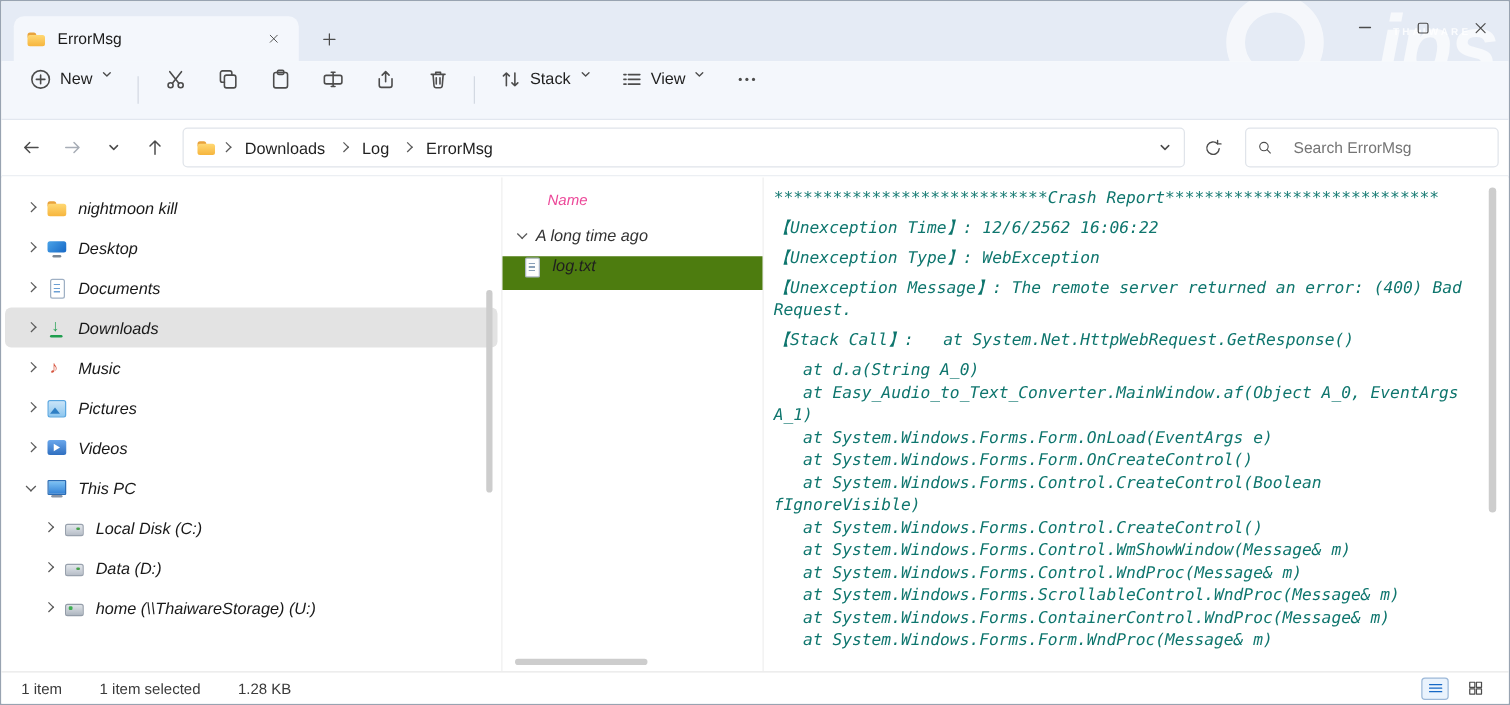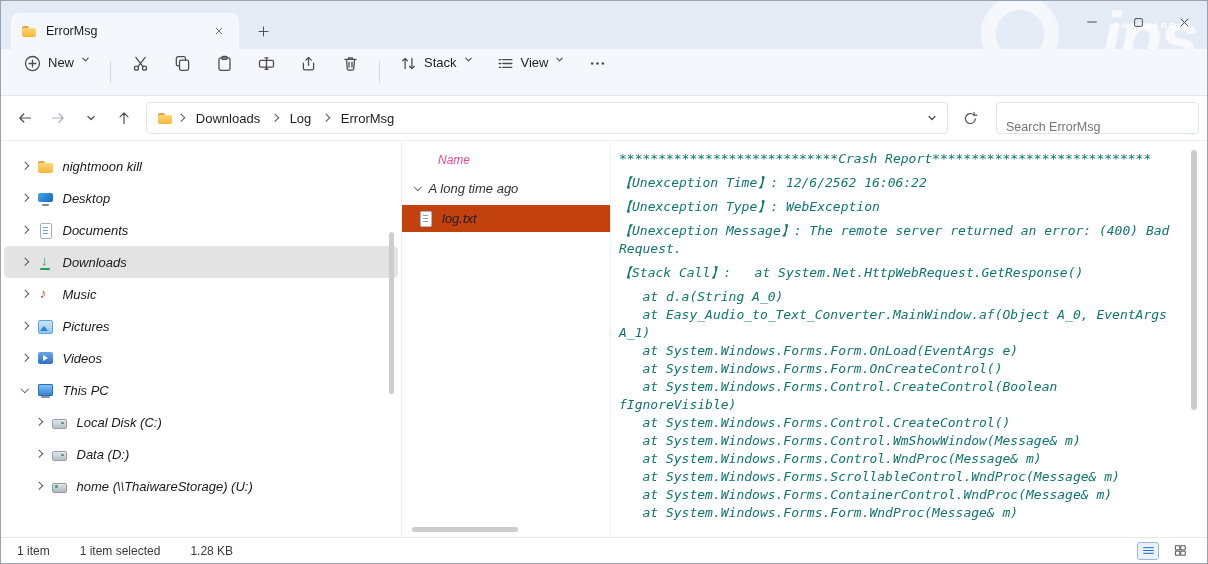--- a/index.html
+++ b/index.html
@@ -42,21 +42,21 @@
   .addrrow { height:45px; background:#fff; display:flex; align-items:center; padding:0 8px;
              border-bottom:1px solid #eceff3; position:relative; z-index:3; }
   .navbtn { width:33px; height:33px; display:flex; align-items:center; justify-content:center; border-radius:5px; }
   .addrbox { width:806px; height:32px; border:1px solid #e0e4ea; background:#fff; border-radius:4px;
              display:flex; align-items:center; padding:0 10px; gap:4px; margin-left:6px; }
   .crumb { padding:3px 7px; border-radius:3px; color:#1f1f1f; white-space:nowrap; }
   .crumb-sep { display:flex; align-items:center; color:#5a5a5a; padding:0 1px; }
   .addr-spacer { flex:1; }
   .refreshbtn { width:32px; height:32px; display:flex; align-items:center; justify-content:center; margin-left:6px; border-radius:5px; }
   .searchbox { width:204px; height:32px; border:1px solid #e0e4ea; border-radius:4px; display:flex;
-               align-items:center; padding:0 9px; gap:17px; margin-left:10px; background:#fff;flex-direction:column; }
+               align-items:center; padding:0 9px; gap:17px; margin-left:10px; background:#fff; }
   .searchbox input { border:none; outline:none; width:100%; background:transparent;
                      font-family:"Liberation Sans",sans-serif; font-size:12.5px; color:#333; }
   .searchbox input::placeholder { color:#757575; }
 
   
   .content { position:absolute; top:141px; left:0; right:0; bottom:26px; display:flex; background:#fff;font-style:italic; }
 
   .sidebar { width:400px; position:relative; padding-top:8px; flex:none; }
   .srow { height:32px; display:flex; align-items:center; gap:9px; padding-left:18px; font-size:13px;
           color:#191919; margin:0 3px; border-radius:5px; white-space:nowrap; }
@@ -91,21 +91,21 @@
   .ic-dvd::before { content:""; position:absolute; inset:1px; border-radius:50%; background:radial-gradient(circle,#fff 0 2px,#cdd4dd 2px 4px,#9aa4b0 4px 7px,#b9c1cb 7px); }
   .ic-net::before { content:""; position:absolute; left:1px; top:5px; right:1px; height:8px; background:linear-gradient(#dfe3e8,#aeb6c0); border:1px solid #939ca8; border-radius:2px; }
   .ic-net::after  { content:""; position:absolute; left:4px; top:7.5px; width:3px; height:3px; background:#3fae52; border-radius:1px; }
   .ic-txt::before { content:""; position:absolute; left:3px; top:1px; width:10px; height:14px; background:#fdfdfd; border:1px solid #aeb8c4; border-radius:1.5px; }
   .ic-txt::after  { content:""; position:absolute; left:5.5px; top:4.5px; width:5px; height:7px; background:repeating-linear-gradient(#8aa0b8 0 1px,transparent 1px 3px); }
 
   
   .midpane { width:209px; flex:none; position:relative; padding-top:6px; border-left:1px solid #efefef; }
   .mid-col { padding:5px 0 8px 36px; font-size:12px; color:#ec4899; }
   .mid-group { display:flex; align-items:center; gap:8px; padding-left:13px; height:27px; font-size:13px; color:#333; }
-  .mid-file { display:flex; align-items:center; gap:8px; height:27px; background:#c2410c; padding-left:15px; margin-top:3px; font-size:13px; }
+  .mid-file { display:flex; align-items:flex-start; gap:8px; height:27px; background:#4d7c0f; padding-left:15px; margin-top:3px; font-size:13px; }
   .mid-hscroll { position:absolute; bottom:5px; left:10px; width:106px; height:5px; background:#cdcdcd; border-radius:3px; }
 
   
   .preview { flex:1; padding:8px 0 0 8px; border-left:1px solid #efefef; overflow:hidden; }
   .ptext { width:563px; font-family:"DejaVu Sans Mono",monospace; font-size:13px; line-height:18px;
            color:#0f766e; }
   .pline { white-space:pre-wrap; }
   .pline:nth-child(-n+5) { margin-bottom:6px; }
   .pvscroll { position:absolute; right:10px; top:8px; width:6px; height:260px; background:#cdcdcd; border-radius:3px; }
 

